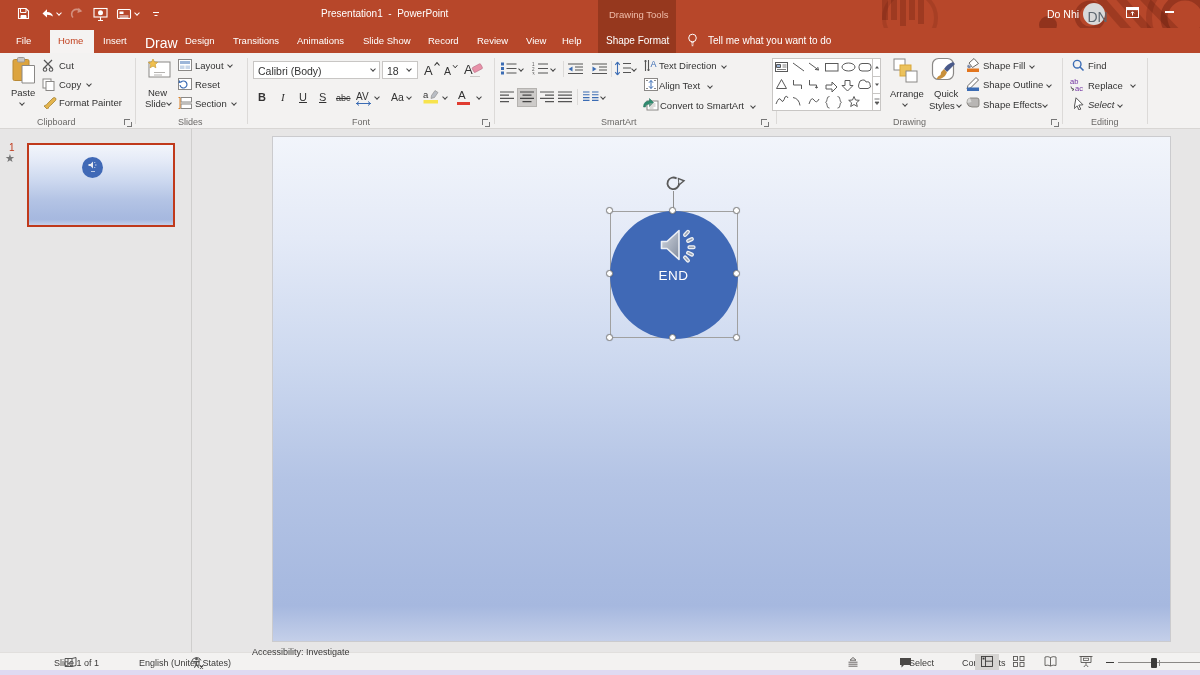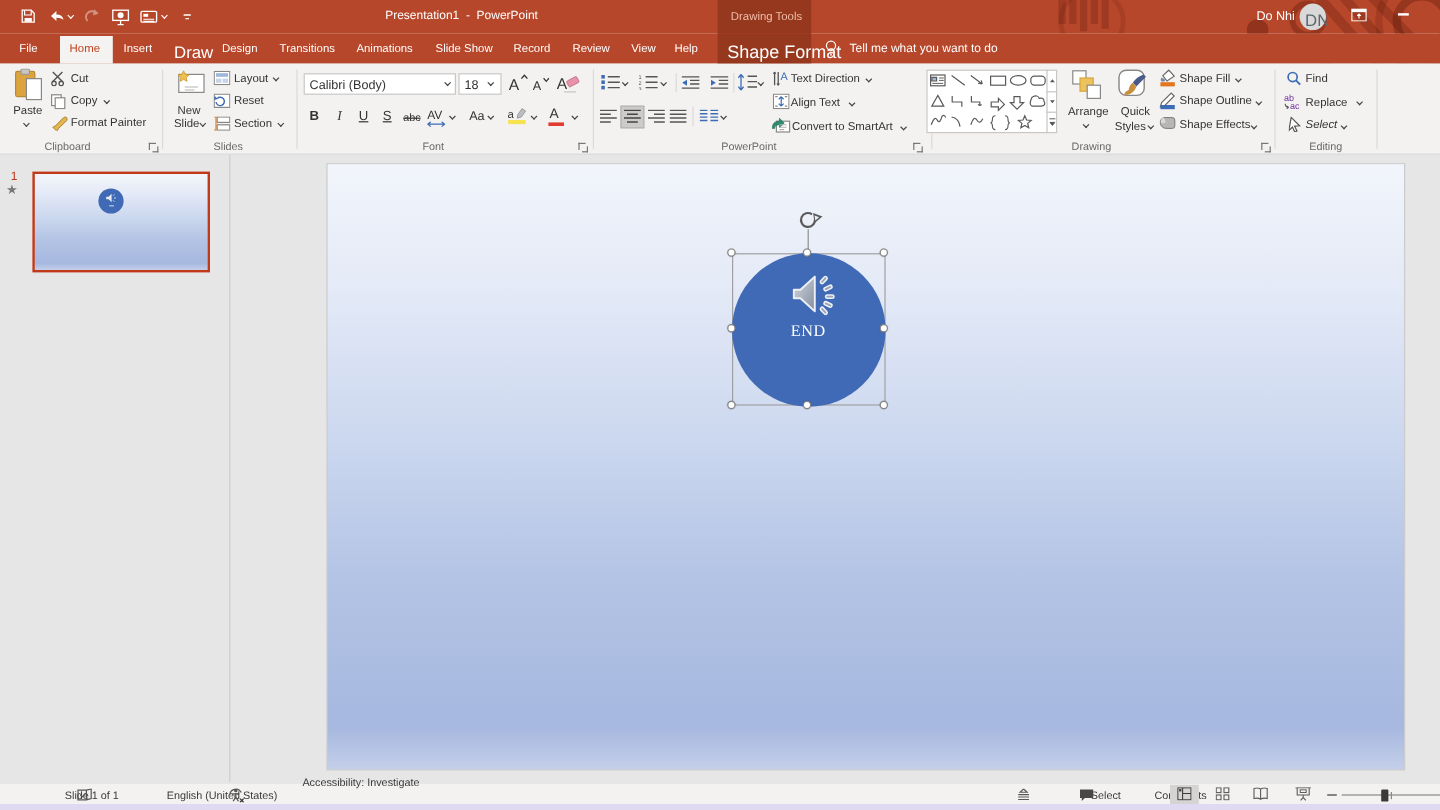--- a/index.html
+++ b/index.html
@@ -95,21 +95,21 @@
 <div class="tx" style="left:103px;top:35px;font-size:9.5px;color:#fff;">Insert</div>
 <div class="tx" style="left:145px;top:35px;font-size:14px;color:#fff;">Draw</div>
 <div class="tx" style="left:185px;top:35px;font-size:9.5px;color:#fff;">Design</div>
 <div class="tx" style="left:233px;top:35px;font-size:9.5px;color:#fff;">Transitions</div>
 <div class="tx" style="left:297px;top:35px;font-size:9.5px;color:#fff;">Animations</div>
 <div class="tx" style="left:363px;top:35px;font-size:9.5px;color:#fff;">Slide Show</div>
 <div class="tx" style="left:428px;top:35px;font-size:9.5px;color:#fff;">Record</div>
 <div class="tx" style="left:477px;top:35px;font-size:9.5px;color:#fff;">Review</div>
 <div class="tx" style="left:526px;top:35px;font-size:9.5px;color:#fff;">View</div>
 <div class="tx" style="left:562px;top:35px;font-size:9.5px;color:#fff;">Help</div>
-<div class="tx" style="left:606px;top:35px;font-size:15px;color:#fff;">Shape Format</div>
+<div class="tx" style="left:606px;top:35px;font-size:10px;color:#fff;">Shape Format</div>
 <svg class="ab" style="left:687px;top:33px;" width="11" height="15" viewBox="0 0 11 15">
   <circle cx="5.5" cy="5" r="3.8" fill="none" stroke="#fff" stroke-width="1"></circle>
   <path d="M4.1 9.3 h2.8 M4.3 11 h2.4 M4.7 12.7 h1.6" stroke="#fff" stroke-width="0.9"></path>
 </svg>
 <div class="tx" style="left:708px;top:35px;font-size:10px;color:#fff;">Tell me what you want to do</div>
 
 <div class="ab" id="ribbon" style="left:0;top:53px;width:1200px;height:76px;background:#F3F2F1;border-bottom:1px solid #D8D6D4;"></div>
 <div id="ribbon-content">
 
 <svg class="ab" style="left:12px;top:57px;" width="25" height="27" viewBox="0 0 25 27">
@@ -300,21 +300,21 @@
 <svg class="ab" style="left:643px;top:98px;" width="16" height="13" viewBox="0 0 16 13">
   <rect x="4" y="3" width="11" height="9" fill="#fff" stroke="#8A8886"></rect>
   <path d="M0.5 9 q0 -6 6 -6 l0 -2.5 l4 4 l-4 4 l0 -2.5 q-4 0 -4 3 z" fill="#2E8B6F" stroke="#1F6B52" stroke-width="0.5"></path>
   <path d="M6.5 6 h6 M6.5 8 h6 M6.5 10 h4" stroke="#B5B3B0" stroke-width="0.9"></path>
 </svg>
 <div class="tx lbl" style="left:660px;top:100px;">Convert to SmartArt</div>
 <div class="cv" style="left:751px;top:104px;"></div>
 <div class="ab" style="left:563px;top:61px;width:1px;height:16px;background:#DCDAD8;"></div>
 <div class="ab" style="left:611px;top:61px;width:1px;height:16px;background:#DCDAD8;"></div>
 <div class="ab" style="left:577px;top:89px;width:1px;height:16px;background:#DCDAD8;"></div>
-<div class="glbl" style="left:601px;top:117px;">PowerPoint</div>
+<div class="glbl" style="left:601px;top:117px;">SmartArt</div>
 <div class="dlg" style="left:761px;top:119px;"></div>
 <div class="gdv" style="left:776px;"></div>
 
 <div class="ab" style="left:772px;top:58px;width:109px;height:53px;background:#fff;border:1px solid #C8C6C4;"></div>
 <div class="ab" style="left:872px;top:58px;width:1px;height:53px;background:#C8C6C4;"></div>
 <div class="ab" style="left:872px;top:75.6px;width:9px;height:1px;background:#C8C6C4;"></div>
 <div class="ab" style="left:872px;top:93.3px;width:9px;height:1px;background:#C8C6C4;"></div>
 <svg class="ab" style="left:873px;top:58px;" width="8" height="53" viewBox="0 0 8 53">
   <path d="M2 10.5 l2 -2.5 l2 2.5 z" fill="#555"></path>
   <path d="M2 25.5 l2 2.5 l2 -2.5 z" fill="#555"></path>
@@ -440,21 +440,21 @@
   </defs>
   <path d="M5.5 15.5 h5.5 l12 -11 v29 l-12 -11 h-5.5 z" fill="url(#spk)" stroke="#EDF0F5" stroke-width="1.6" stroke-linejoin="round"></path>
   <g fill="#9AA3B2" stroke="#EDF0F5" stroke-width="1.3">
     <rect x="27" y="6" width="7" height="2.8" rx="1.4" transform="rotate(-47 30.5 7.4)"></rect>
     <rect x="30.5" y="12.6" width="7" height="2.8" rx="1.4" transform="rotate(-26 34 14)"></rect>
     <rect x="32" y="19.8" width="7" height="2.8" rx="1.4"></rect>
     <rect x="30.5" y="26.3" width="7" height="2.8" rx="1.4" transform="rotate(26 34 27.7)"></rect>
     <rect x="27" y="31.6" width="7" height="2.8" rx="1.4" transform="rotate(47 30.5 33)"></rect>
   </g>
 </svg>
-<div class="tx" style="left:610px;top:268px;width:127px;text-align:center;font-size:13.5px;letter-spacing:0.5px;color:#fff;font-family:Liberation Serif, serif;">END</div>
+<div class="tx" style="left:610px;top:268px;width:127px;text-align:center;font-size:13.5px;letter-spacing:0.5px;color:#fff;">END</div>
 
 <div id="handles">
 <div class="ab hdl" style="left:605.5px;top:206.5px;"></div>
 <div class="ab hdl" style="left:669px;top:206.5px;"></div>
 <div class="ab hdl" style="left:733px;top:206.5px;"></div>
 <div class="ab hdl" style="left:605.5px;top:270px;"></div>
 <div class="ab hdl" style="left:733px;top:270px;"></div>
 <div class="ab hdl" style="left:605.5px;top:334px;"></div>
 <div class="ab hdl" style="left:669px;top:334px;"></div>
 <div class="ab hdl" style="left:733px;top:334px;"></div>

